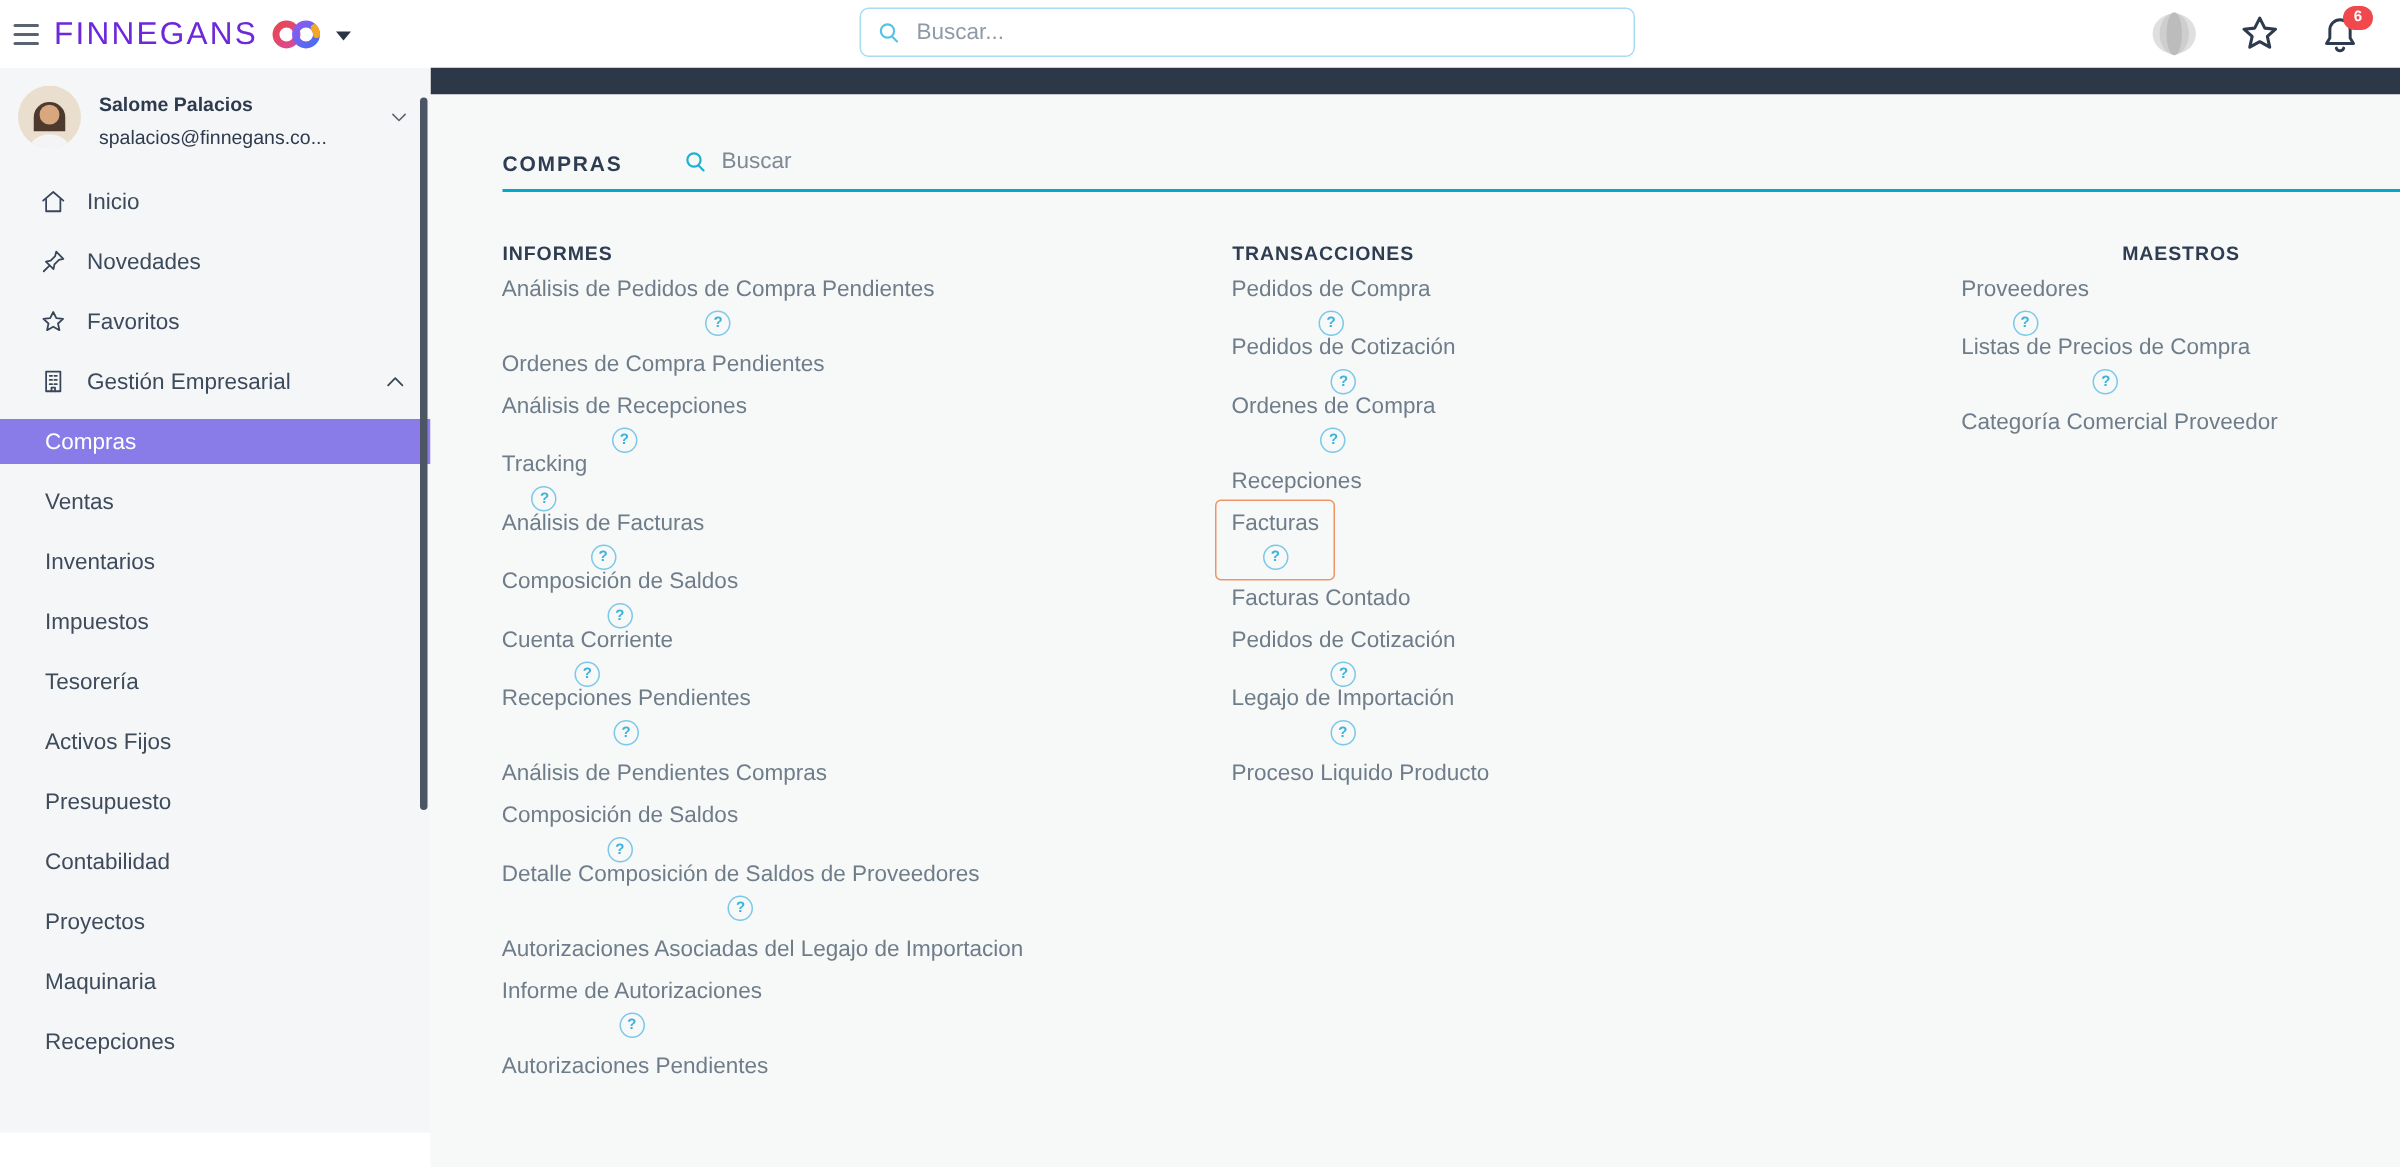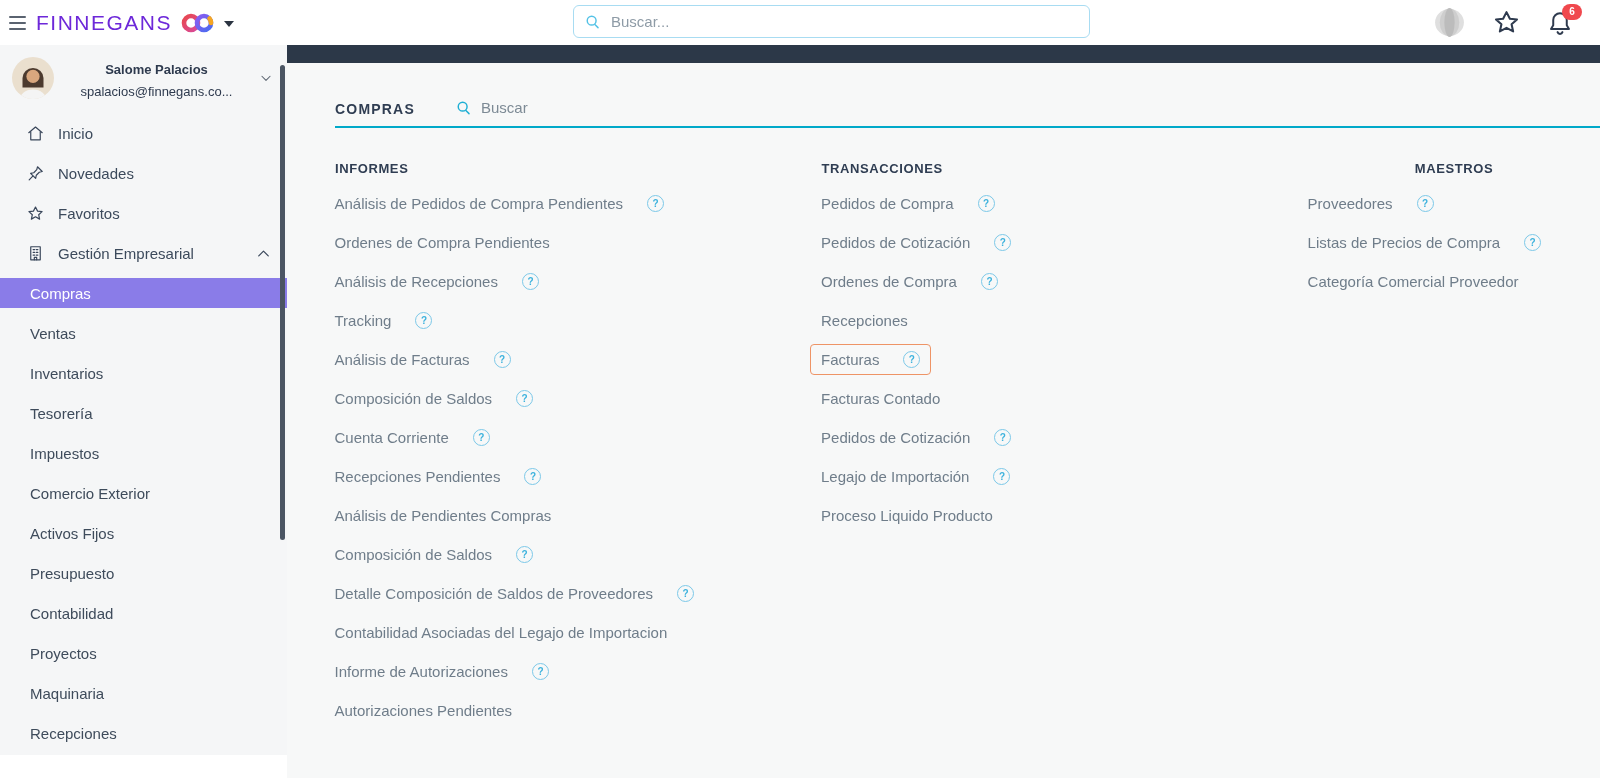--- a/index.html
+++ b/index.html
@@ -27,21 +27,21 @@
   .line-icon svg{stroke:#2e3a4e;fill:none;stroke-width:1.7;stroke-linejoin:round;stroke-linecap:round;}
   .badge{position:absolute;top:-5px;right:-8px;min-width:16px;height:16px;border-radius:8px;
          background:var(--badge-red);color:#fff;font-size:10px;font-style:normal;font-weight:700;
          display:flex;align-items:center;justify-content:center;padding:0 2px;}
 
   
   .navybar{position:absolute;left:287px;top:45px;right:0;height:18px;background:var(--navy);}
 
   
   .sidebar{position:absolute;left:0;top:45px;width:287px;height:710px;background:#f5f6f7;}
-  .user{display:flex;align-items:center;gap:12px;padding:12px 14px 10px 12px;cursor:pointer;text-align:center;}
+  .user{display:flex;align-items:center;gap:12px;padding:12px 14px 10px 12px;cursor:pointer;}
   .user-texts{flex:1;min-width:0;}
   .user-name{font-size:13px;font-weight:700;color:#2e3a4e;margin-bottom:7px;}
   .user-email{font-size:13px;color:#2e3a4e;white-space:nowrap;overflow:hidden;}
   .chev svg{stroke:#5b6470;fill:none;stroke-width:1.8;stroke-linecap:round;stroke-linejoin:round;
             width:14px;height:14px;}
   .nav-item{display:flex;align-items:center;gap:13px;height:40px;padding:0 14px;cursor:pointer;
             font-size:15px;color:#3c4a5c;margin-left:12px;}
   .nav-item .icon svg{width:19px;height:19px;stroke:#39465a;fill:none;stroke-width:1.5;
                       stroke-linecap:round;stroke-linejoin:round;display:block;}
   .nav-item .chev{margin-left:auto;}
@@ -61,22 +61,22 @@
   .underline{position:absolute;left:48px;right:0;top:63px;height:2px;background:var(--teal-underline);}
   .mag svg{display:block;stroke:#54c2e6;fill:none;stroke-width:1.7;stroke-linecap:round;}
   .mag2 svg{display:block;stroke:#1fafd4;fill:none;stroke-width:1.7;stroke-linecap:round;}
 
   #columns{position:absolute;left:48px;top:95px;right:0;display:flex;}
   .col{width:500px;}
   .col:last-child{width:300px;text-align:center;}
   .col-header{height:26px;line-height:22px;font-size:13px;font-weight:700;letter-spacing:.6px;
               color:#2f3d52;}
   .m-item{height:39px;display:flex;align-items:center;}
-  .m-box{display:inline-flex;align-items:center;gap:24px;padding:6px 10px;margin-left:-11.5px;
-         border:1.5px solid transparent;border-radius:4px;cursor:pointer;}
+  .m-box{display:inline-flex;align-items:center;gap:6px;padding:6px 10px;margin-left:-11.5px;
+         border:1.5px solid transparent;border-radius:4px;cursor:pointer;flex-direction:column;}
   .m-box.hl{border-color:var(--highlight-orange);}
   .m-label{font-size:15px;color:var(--item-gray);}
   .help{width:15px;height:15px;border-radius:50%;border:1px solid var(--help-blue);color:#3db2dd;
         font-size:10px;font-weight:700;display:inline-flex;align-items:center;justify-content:center;
         flex:0 0 auto;cursor:pointer;}
 </style>
 </head>
 <body>
 
 <div class="page">
@@ -217,27 +217,24 @@
         <div class="sub-item selected">
           <span class="sub-label">Compras</span>
         </div>
         <div class="sub-item">
           <span class="sub-label">Ventas</span>
         </div>
         <div class="sub-item">
           <span class="sub-label">Inventarios</span>
         </div>
         <div class="sub-item">
+          <span class="sub-label">Impuestos</span>
+        </div>
+        <div class="sub-item">
           <span class="sub-label">Tesorería</span>
-        </div>
-        <div class="sub-item">
-          <span class="sub-label">Impuestos</span>
-        </div>
-        <div class="sub-item">
-          <span class="sub-label">Comercio Exterior</span>
         </div>
         <div class="sub-item">
           <span class="sub-label">Activos Fijos</span>
         </div>
         <div class="sub-item">
           <span class="sub-label">Presupuesto</span>
         </div>
         <div class="sub-item">
           <span class="sub-label">Contabilidad</span>
         </div>
@@ -328,21 +325,21 @@
             </span>
           </div>
           <div class="m-item">
             <span class="m-box">
               <span class="m-label">Detalle Composición de Saldos de Proveedores</span>
               <span class="help">?</span>
             </span>
           </div>
           <div class="m-item">
             <span class="m-box">
-              <span class="m-label">Contabilidad Asociadas del Legajo de Importacion</span>
+              <span class="m-label">Autorizaciones Asociadas del Legajo de Importacion</span>
             </span>
           </div>
           <div class="m-item">
             <span class="m-box">
               <span class="m-label">Informe de Autorizaciones</span>
               <span class="help">?</span>
             </span>
           </div>
           <div class="m-item">
             <span class="m-box">

